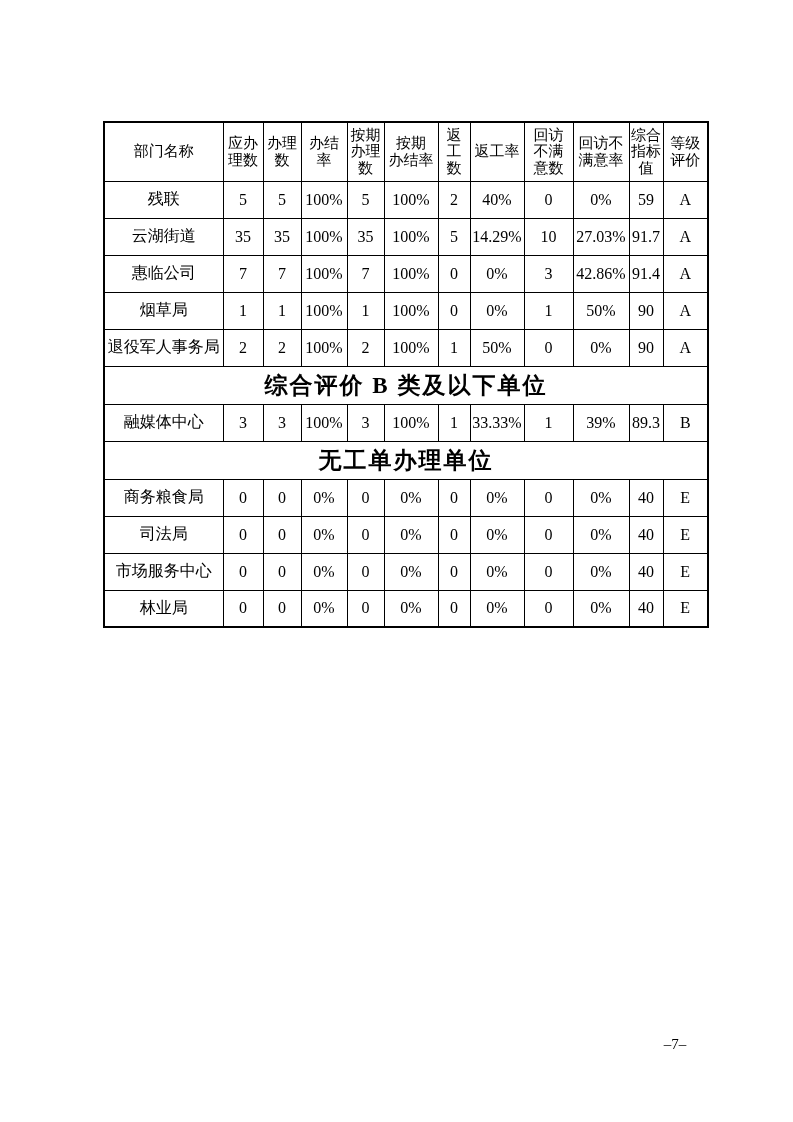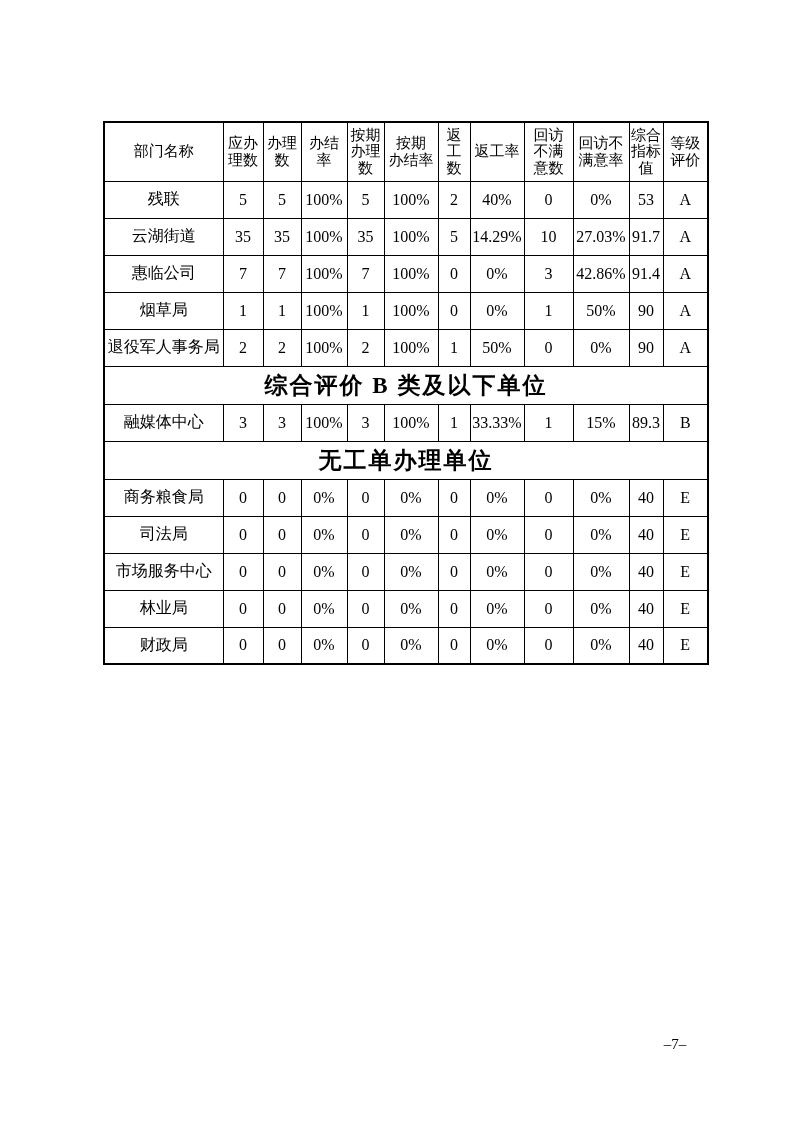--- a/index.html
+++ b/index.html
@@ -113,21 +113,21 @@
           <td class="dept">残联</td>
           <td>5</td>
           <td>5</td>
           <td>100%</td>
           <td>5</td>
           <td>100%</td>
           <td>2</td>
           <td>40%</td>
           <td>0</td>
           <td>0%</td>
-          <td>53</td>
+          <td>59</td>
           <td>A</td>
         </tr>
         <tr class="data-row">
           <td class="dept">云湖街道</td>
           <td>35</td>
           <td>35</td>
           <td>100%</td>
           <td>35</td>
           <td>100%</td>
           <td>5</td>
@@ -185,21 +185,21 @@
         <tr class="data-row">
           <td class="dept">融媒体中心</td>
           <td>3</td>
           <td>3</td>
           <td>100%</td>
           <td>3</td>
           <td>100%</td>
           <td>1</td>
           <td>33.33%</td>
           <td>1</td>
-          <td>15%</td>
+          <td>39%</td>
           <td>89.3</td>
           <td>B</td>
         </tr>
         <tr class="section-row">
           <td colspan="12">无工单办理单位</td>
         </tr>
         <tr class="data-row">
           <td class="dept">商务粮食局</td>
           <td>0</td>
           <td>0</td>
@@ -236,34 +236,20 @@
           <td>0%</td>
           <td>0</td>
           <td>0%</td>
           <td>0</td>
           <td>0%</td>
           <td>40</td>
           <td>E</td>
         </tr>
         <tr class="data-row">
           <td class="dept">林业局</td>
-          <td>0</td>
-          <td>0</td>
-          <td>0%</td>
-          <td>0</td>
-          <td>0%</td>
-          <td>0</td>
-          <td>0%</td>
-          <td>0</td>
-          <td>0%</td>
-          <td>40</td>
-          <td>E</td>
-        </tr>
-        <tr class="data-row">
-          <td class="dept">财政局</td>
           <td>0</td>
           <td>0</td>
           <td>0%</td>
           <td>0</td>
           <td>0%</td>
           <td>0</td>
           <td>0%</td>
           <td>0</td>
           <td>0%</td>
           <td>40</td>

